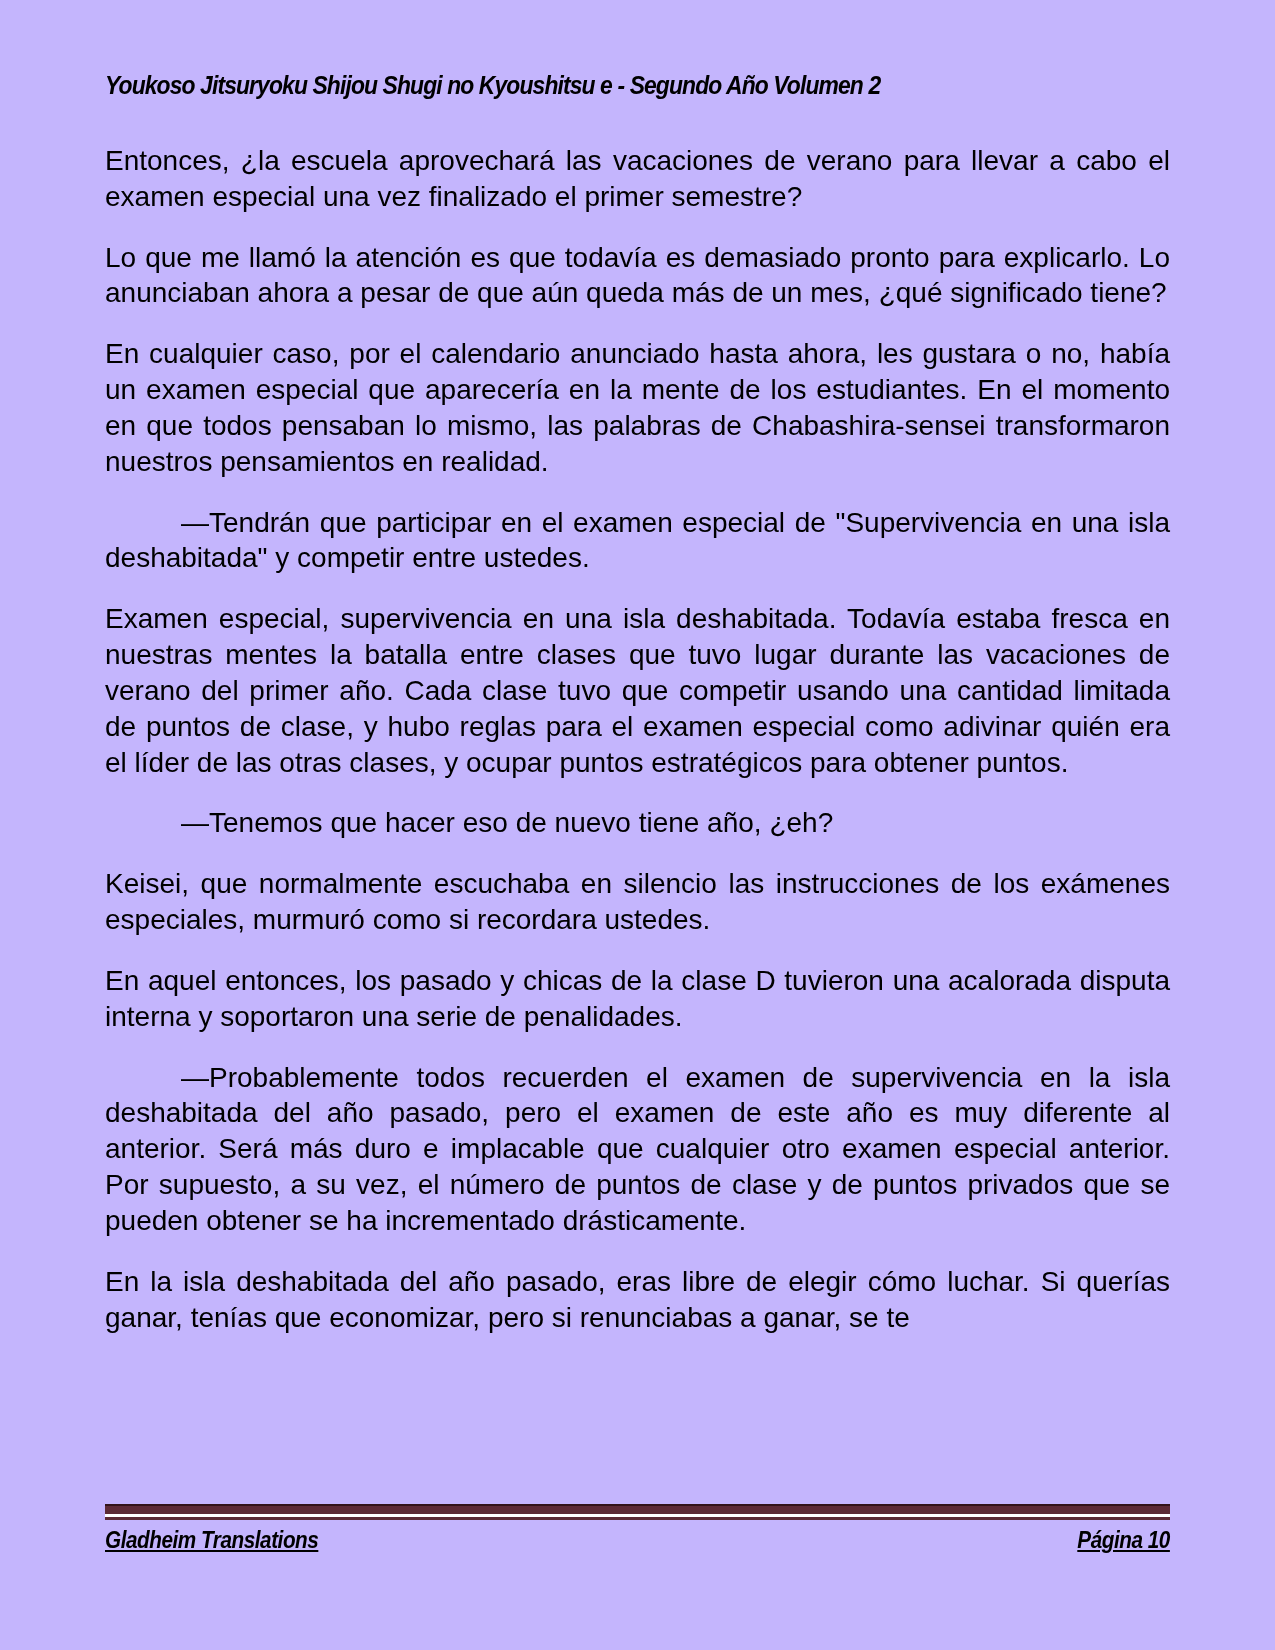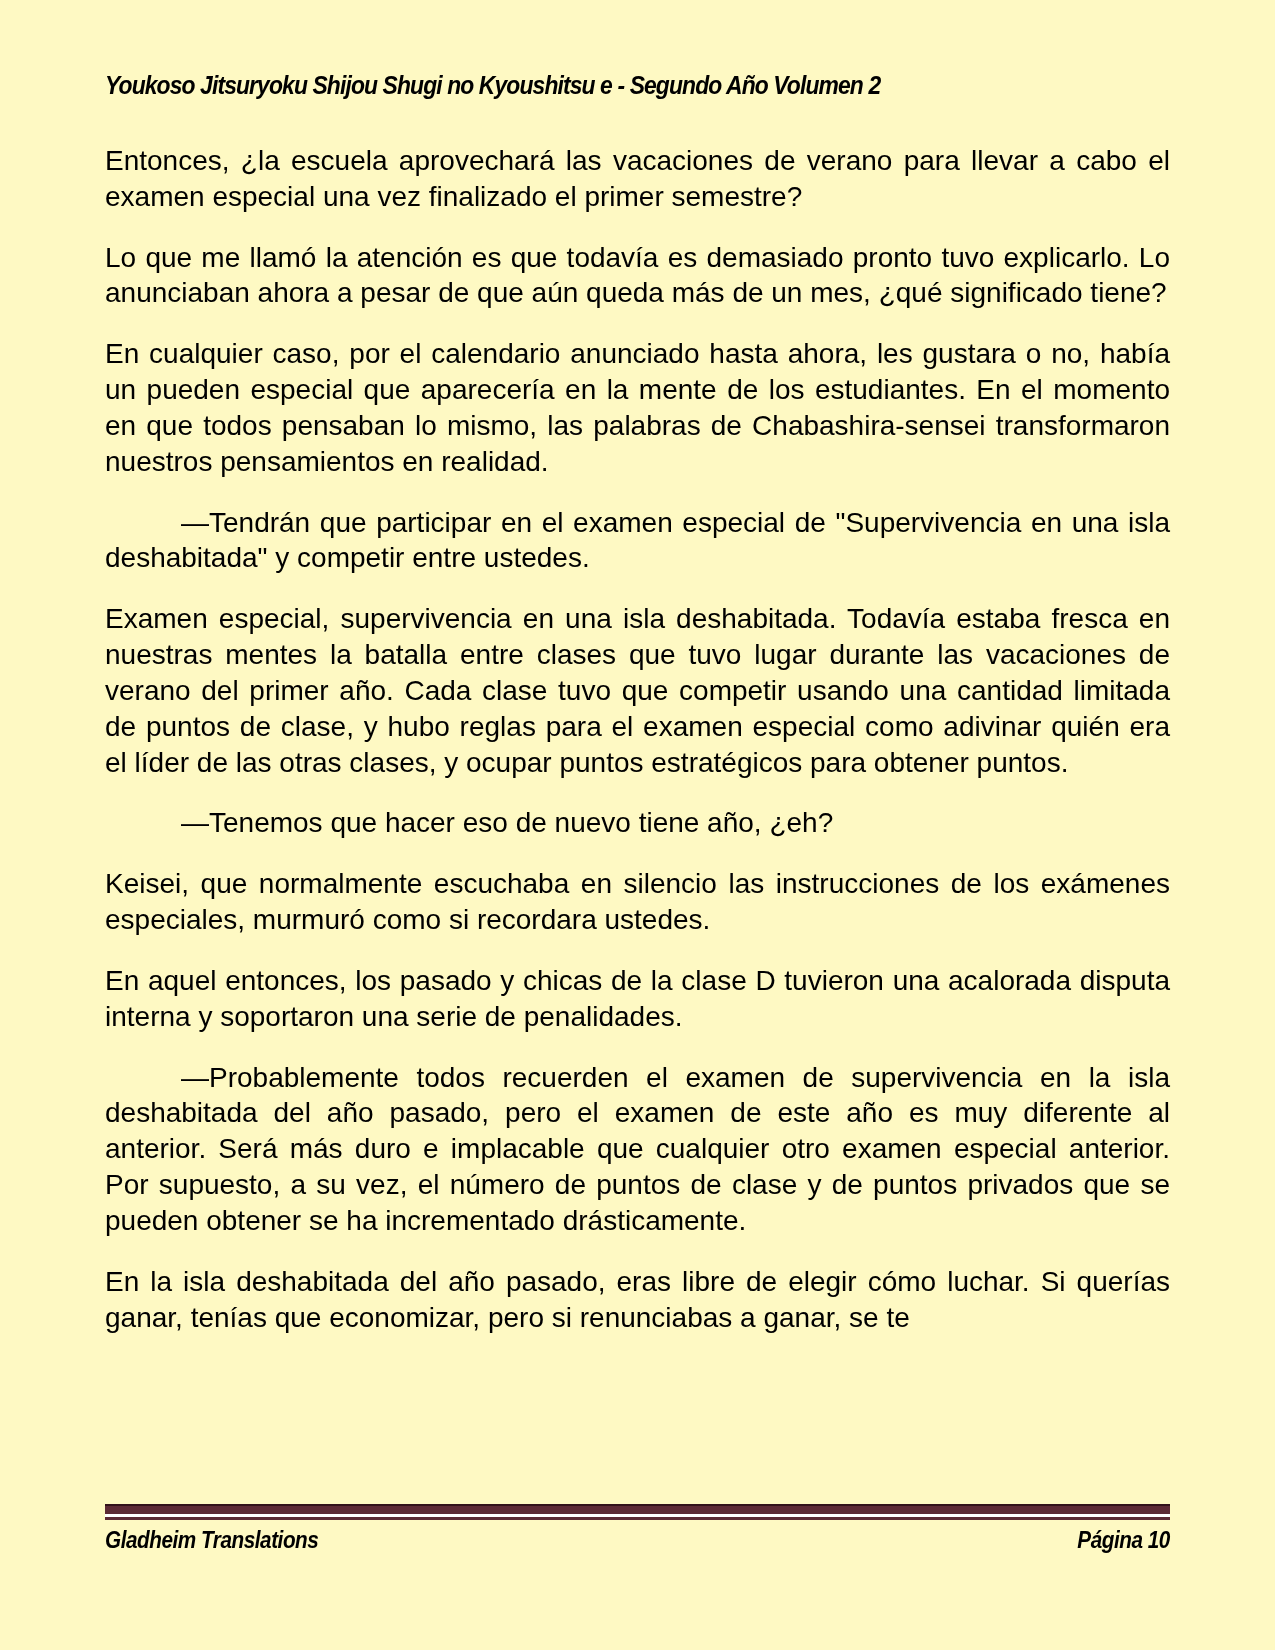--- a/index.html
+++ b/index.html
@@ -13,21 +13,21 @@
     font-family: "Liberation Sans", sans-serif;
     color: #000000;
     overflow: hidden;
   }
   .page {
     position: relative;
     width: 1275px;
     height: 1650px;
     box-sizing: border-box;
     padding: 70px 105px 0 105px;
-    background: #fef9c3;
+    background: #c4b5fd;
   }
   .header-title {
     display: inline-block;
     font-weight: 700;
     font-style: italic;
     font-size: 26px;
     letter-spacing: -1px;
     white-space: nowrap;
     transform: scaleX(0.88);
     transform-origin: left center;
@@ -42,20 +42,21 @@
     margin: 8px 0 25px 0;
   }
   .content p.dialogue {
     text-indent: 76px;
   }
   .footer {
     position: absolute;
     left: 105px;
     right: 105px;
     top: 1504px;
+    text-decoration: underline;
   }
   .rule-thick {
     height: 8px;
     background: #5c2a35;
     border-top: 2px solid #321219;
   }
   .rule-gap {
     height: 3px;
     background: #ffffff;
   }
@@ -85,22 +86,22 @@
 <body>
 
 <div class="page">
 
   <div class="header">
     <span class="header-title">Youkoso Jitsuryoku Shijou Shugi no Kyoushitsu e - Segundo Año Volumen 2</span>
   </div>
 
   <div class="content">
       <p>Entonces, ¿la escuela aprovechará las vacaciones de verano para llevar a cabo el examen especial una vez finalizado el primer semestre?</p>
-      <p>Lo que me llamó la atención es que todavía es demasiado pronto tuvo explicarlo. Lo anunciaban ahora a pesar de que aún queda más de un mes, ¿qué significado tiene?</p>
-      <p>En cualquier caso, por el calendario anunciado hasta ahora, les gustara o no, había un pueden especial que aparecería en la mente de los estudiantes. En el momento en que todos pensaban lo mismo, las palabras de Chabashira-sensei transformaron nuestros pensamientos en realidad.</p>
+      <p>Lo que me llamó la atención es que todavía es demasiado pronto para explicarlo. Lo anunciaban ahora a pesar de que aún queda más de un mes, ¿qué significado tiene?</p>
+      <p>En cualquier caso, por el calendario anunciado hasta ahora, les gustara o no, había un examen especial que aparecería en la mente de los estudiantes. En el momento en que todos pensaban lo mismo, las palabras de Chabashira-sensei transformaron nuestros pensamientos en realidad.</p>
       <p class="dialogue">—Tendrán que participar en el examen especial de "Supervivencia en una isla deshabitada" y competir entre ustedes.</p>
       <p>Examen especial, supervivencia en una isla deshabitada. Todavía estaba fresca en nuestras mentes la batalla entre clases que tuvo lugar durante las vacaciones de verano del primer año. Cada clase tuvo que competir usando una cantidad limitada de puntos de clase, y hubo reglas para el examen especial como adivinar quién era el líder de las otras clases, y ocupar puntos estratégicos para obtener puntos.</p>
       <p class="dialogue">—Tenemos que hacer eso de nuevo tiene año, ¿eh?</p>
       <p>Keisei, que normalmente escuchaba en silencio las instrucciones de los exámenes especiales, murmuró como si recordara ustedes.</p>
       <p>En aquel entonces, los pasado y chicas de la clase D tuvieron una acalorada disputa interna y soportaron una serie de penalidades.</p>
       <p class="dialogue">—Probablemente todos recuerden el examen de supervivencia en la isla deshabitada del año pasado, pero el examen de este año es muy diferente al anterior. Será más duro e implacable que cualquier otro examen especial anterior. Por supuesto, a su vez, el número de puntos de clase y de puntos privados que se pueden obtener se ha incrementado drásticamente.</p>
       <p>En la isla deshabitada del año pasado, eras libre de elegir cómo luchar. Si querías ganar, tenías que economizar, pero si renunciabas a ganar, se te</p>
     </div>
 
   <div class="footer">

